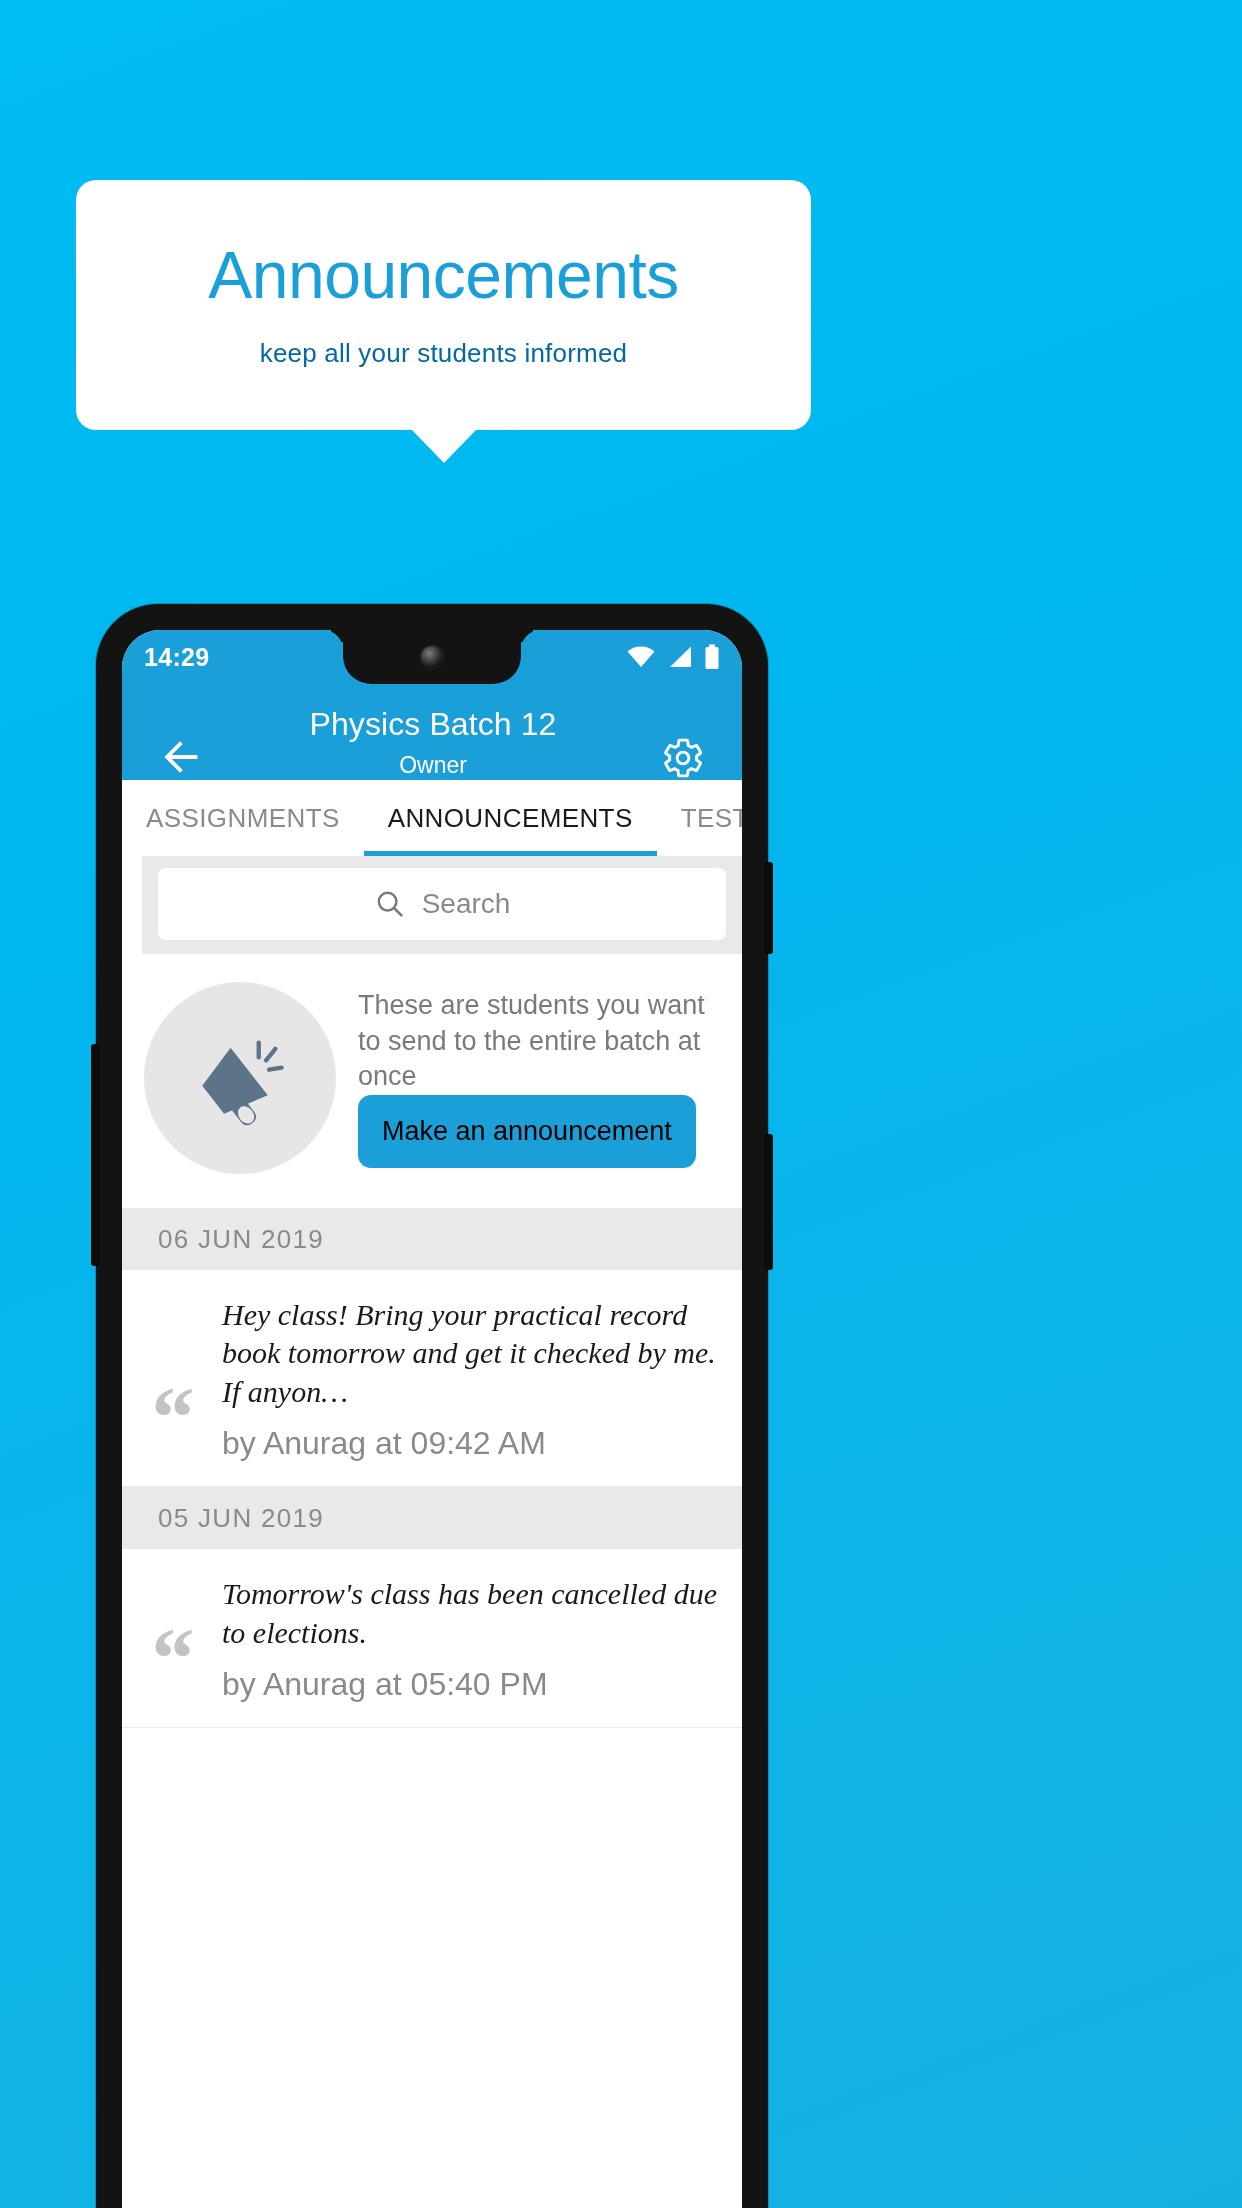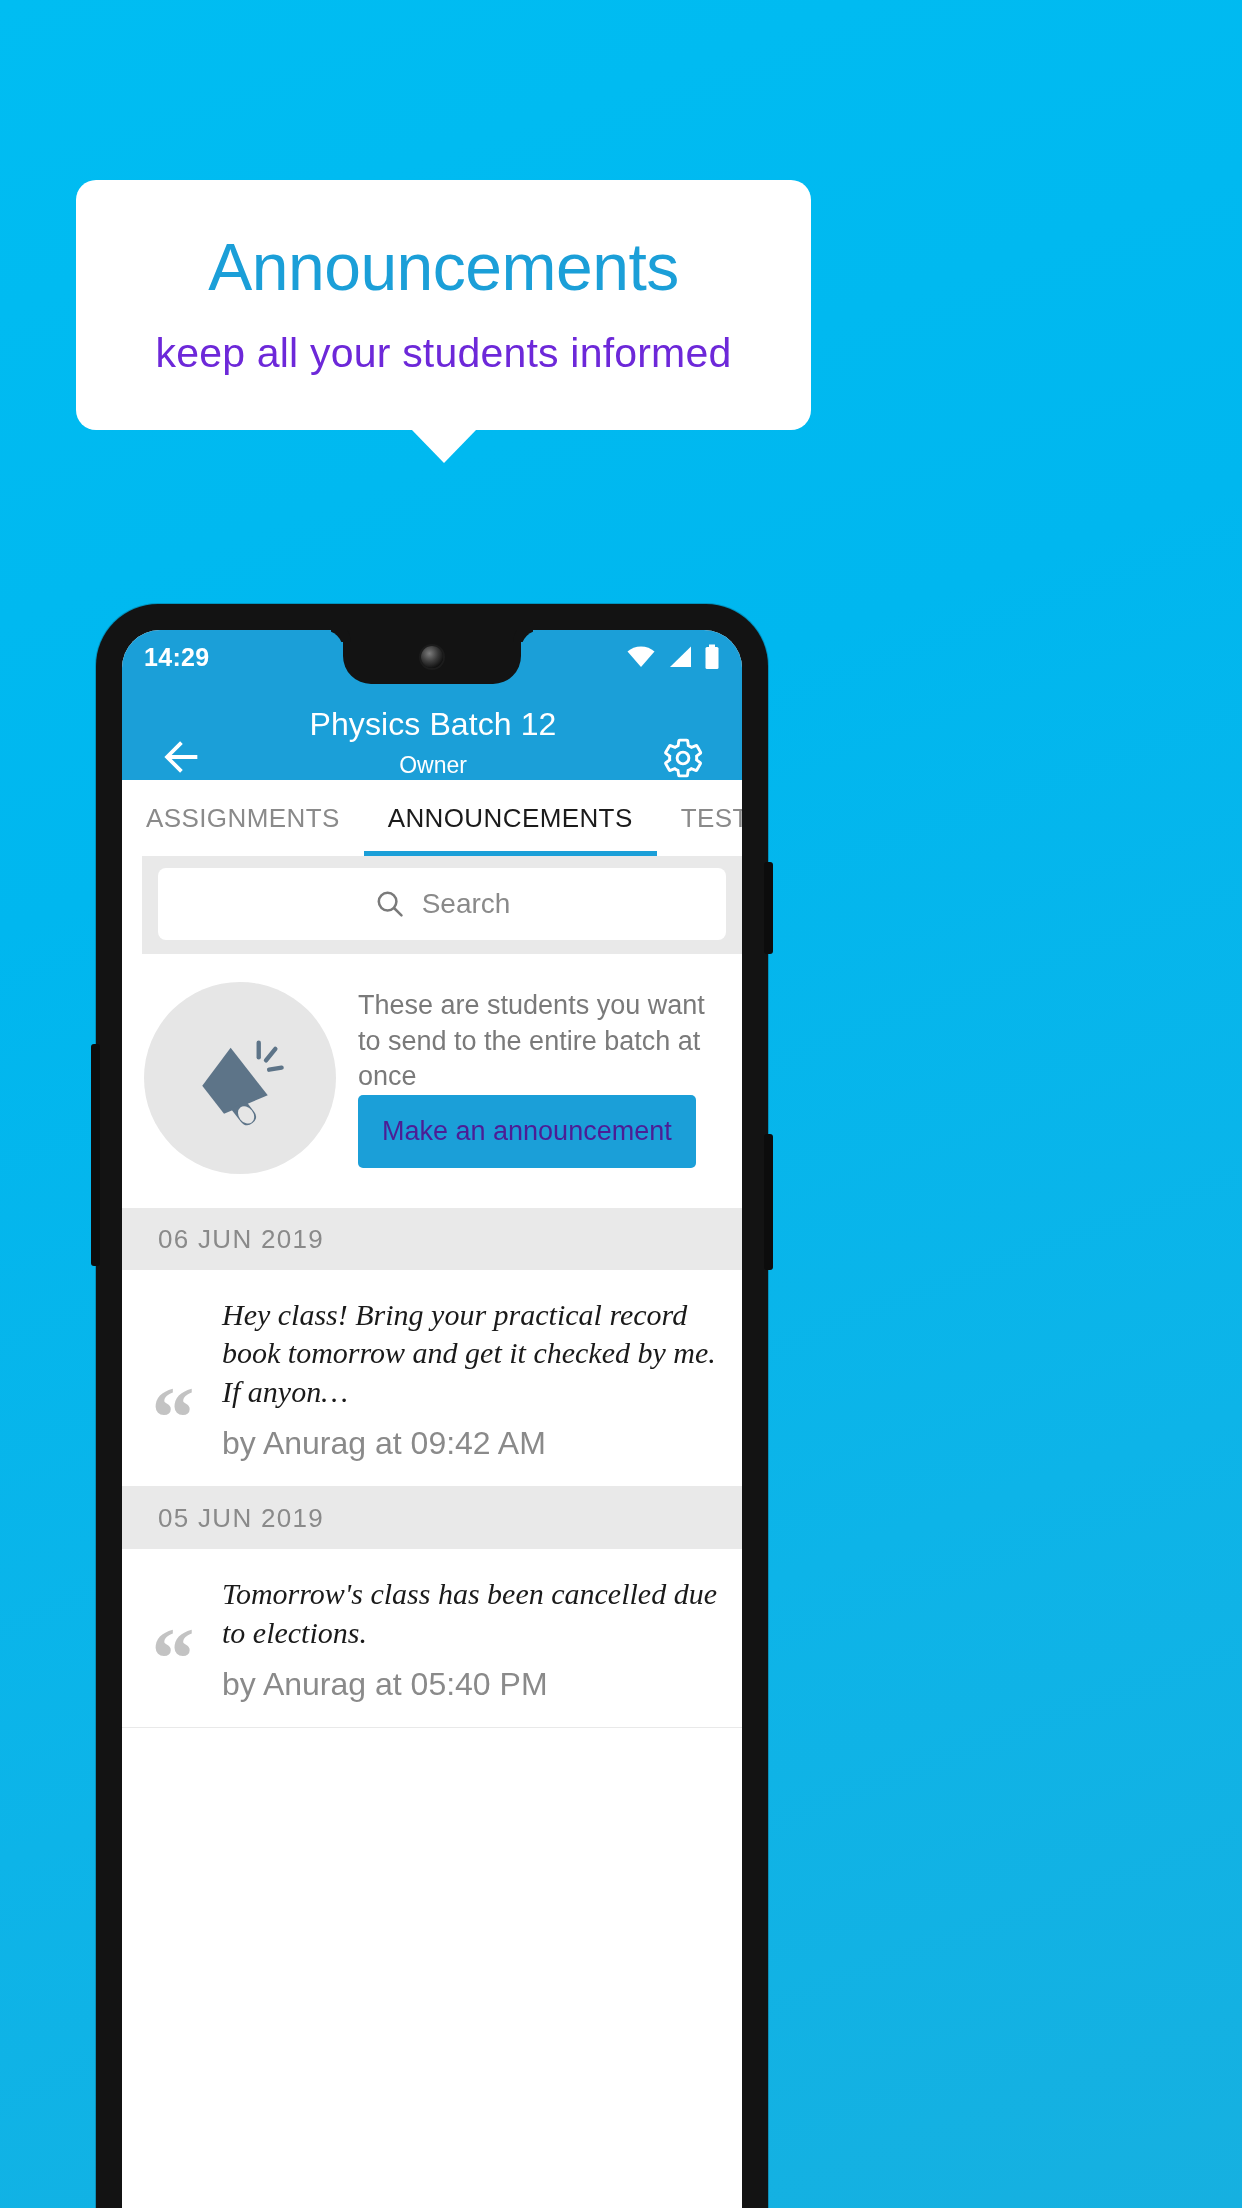--- a/index.html
+++ b/index.html
@@ -27,23 +27,23 @@
   }
   #promo-title {
     font-size: 66px;
     font-weight: 400;
     color: #1b9fd8;
     letter-spacing: -0.5px;
     line-height: 1.05;
   }
   #promo-subtitle {
     margin-top: 28px;
-    font-size: 41px;
-    font-weight: 400;
-    color: #6d28d9;
+    font-size: 26px;
+    font-weight: 400;
+    color: #0369a1;
     letter-spacing: 0.2px;
   }
   #promo-tail {
     position: absolute;
     left: 411px; top: 429px;
     width: 0; height: 0;
     border-left: 33px solid transparent;
     border-right: 33px solid transparent;
     border-top: 34px solid #ffffff;
   }
@@ -228,24 +228,24 @@
   }
   #promo-right { flex: 1 1 auto; }
   #promo-desc {
     font-size: 27px;
     color: #7a7a7a;
     line-height: 1.33;
   }
   #announce-btn {
     display: inline-block;
     background: #1b9fd8;
-    color: #4c1d95;
+    color: #000000;
     font-size: 27px;
     padding: 21px 24px;
-    border-radius: 5px;
+    border-radius: 13px;
     border: none;
     font-family: "Liberation Sans", sans-serif;
   }
 
   
   .date-header {
     background: #e9e9e9;
     height: 62px;
     display: flex;
     align-items: center;

